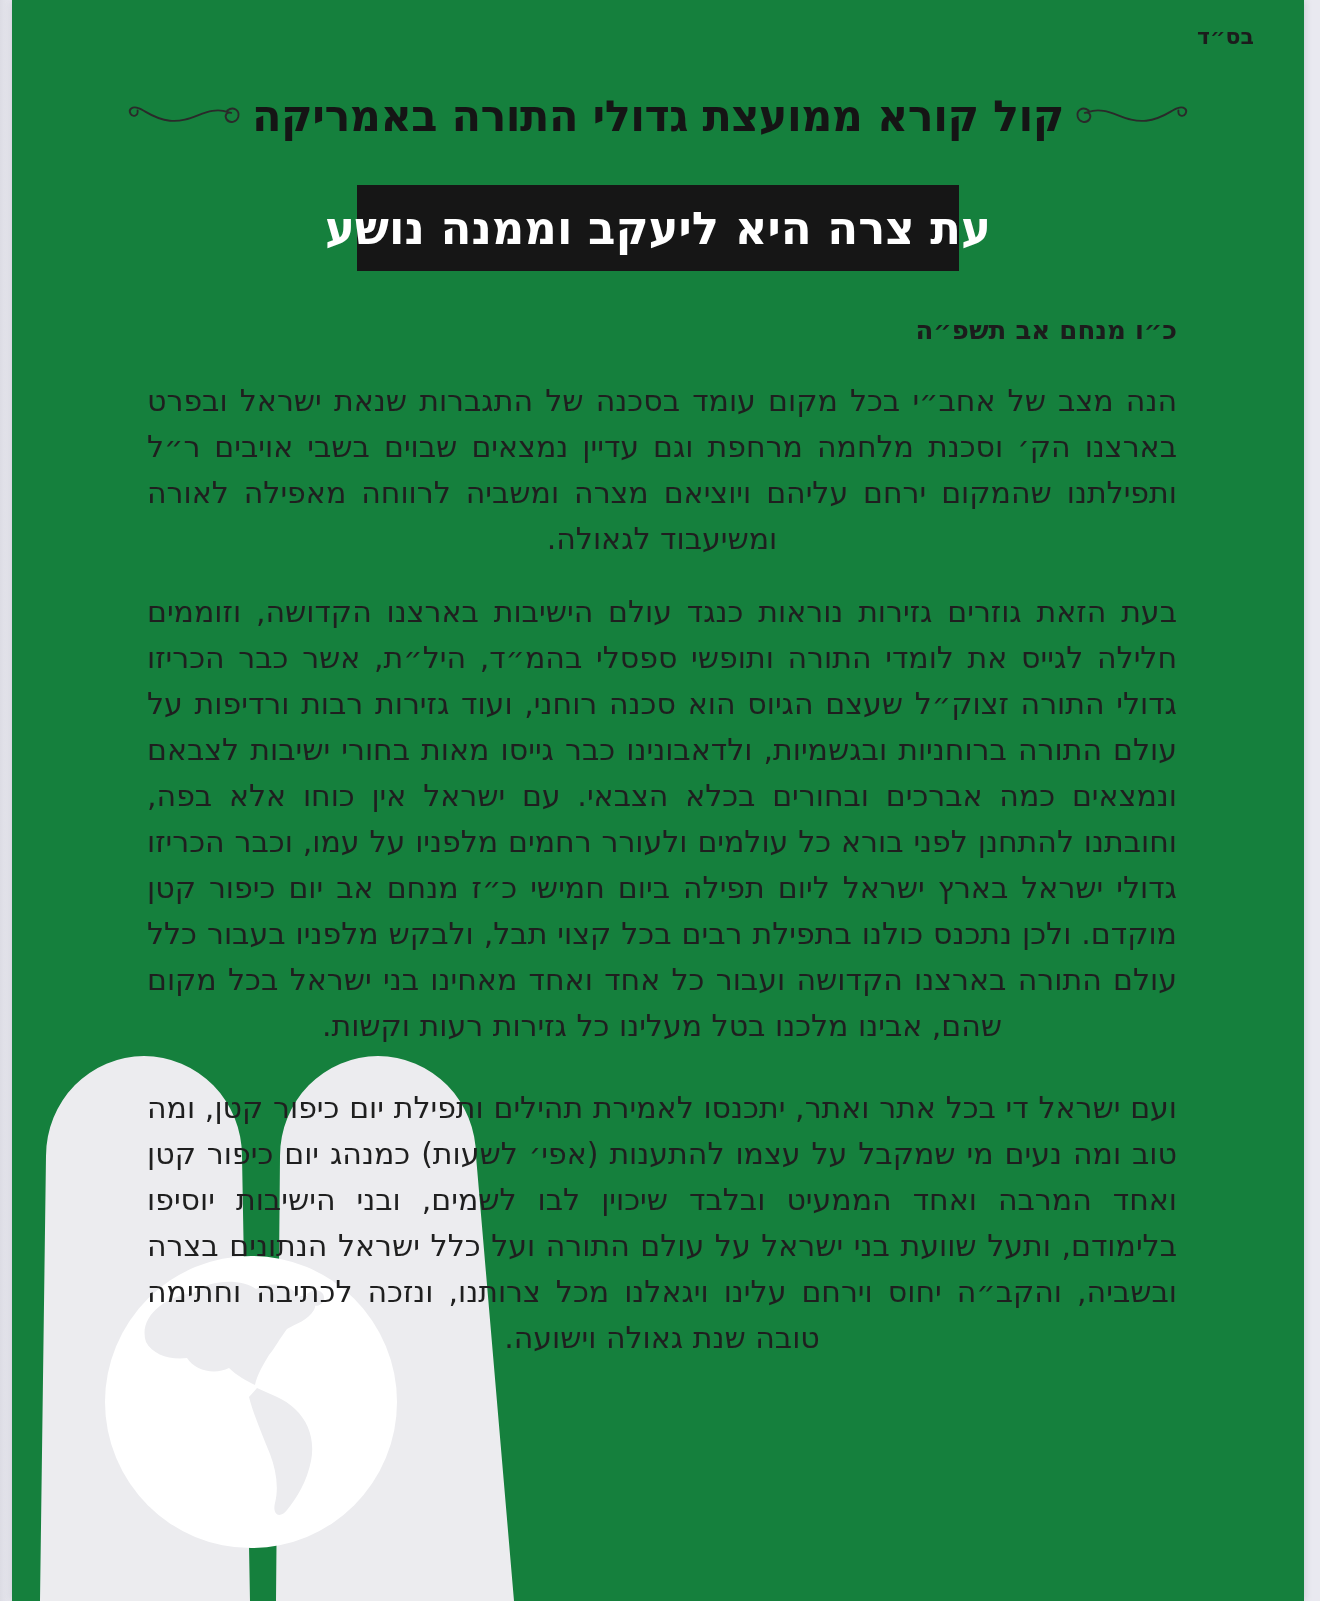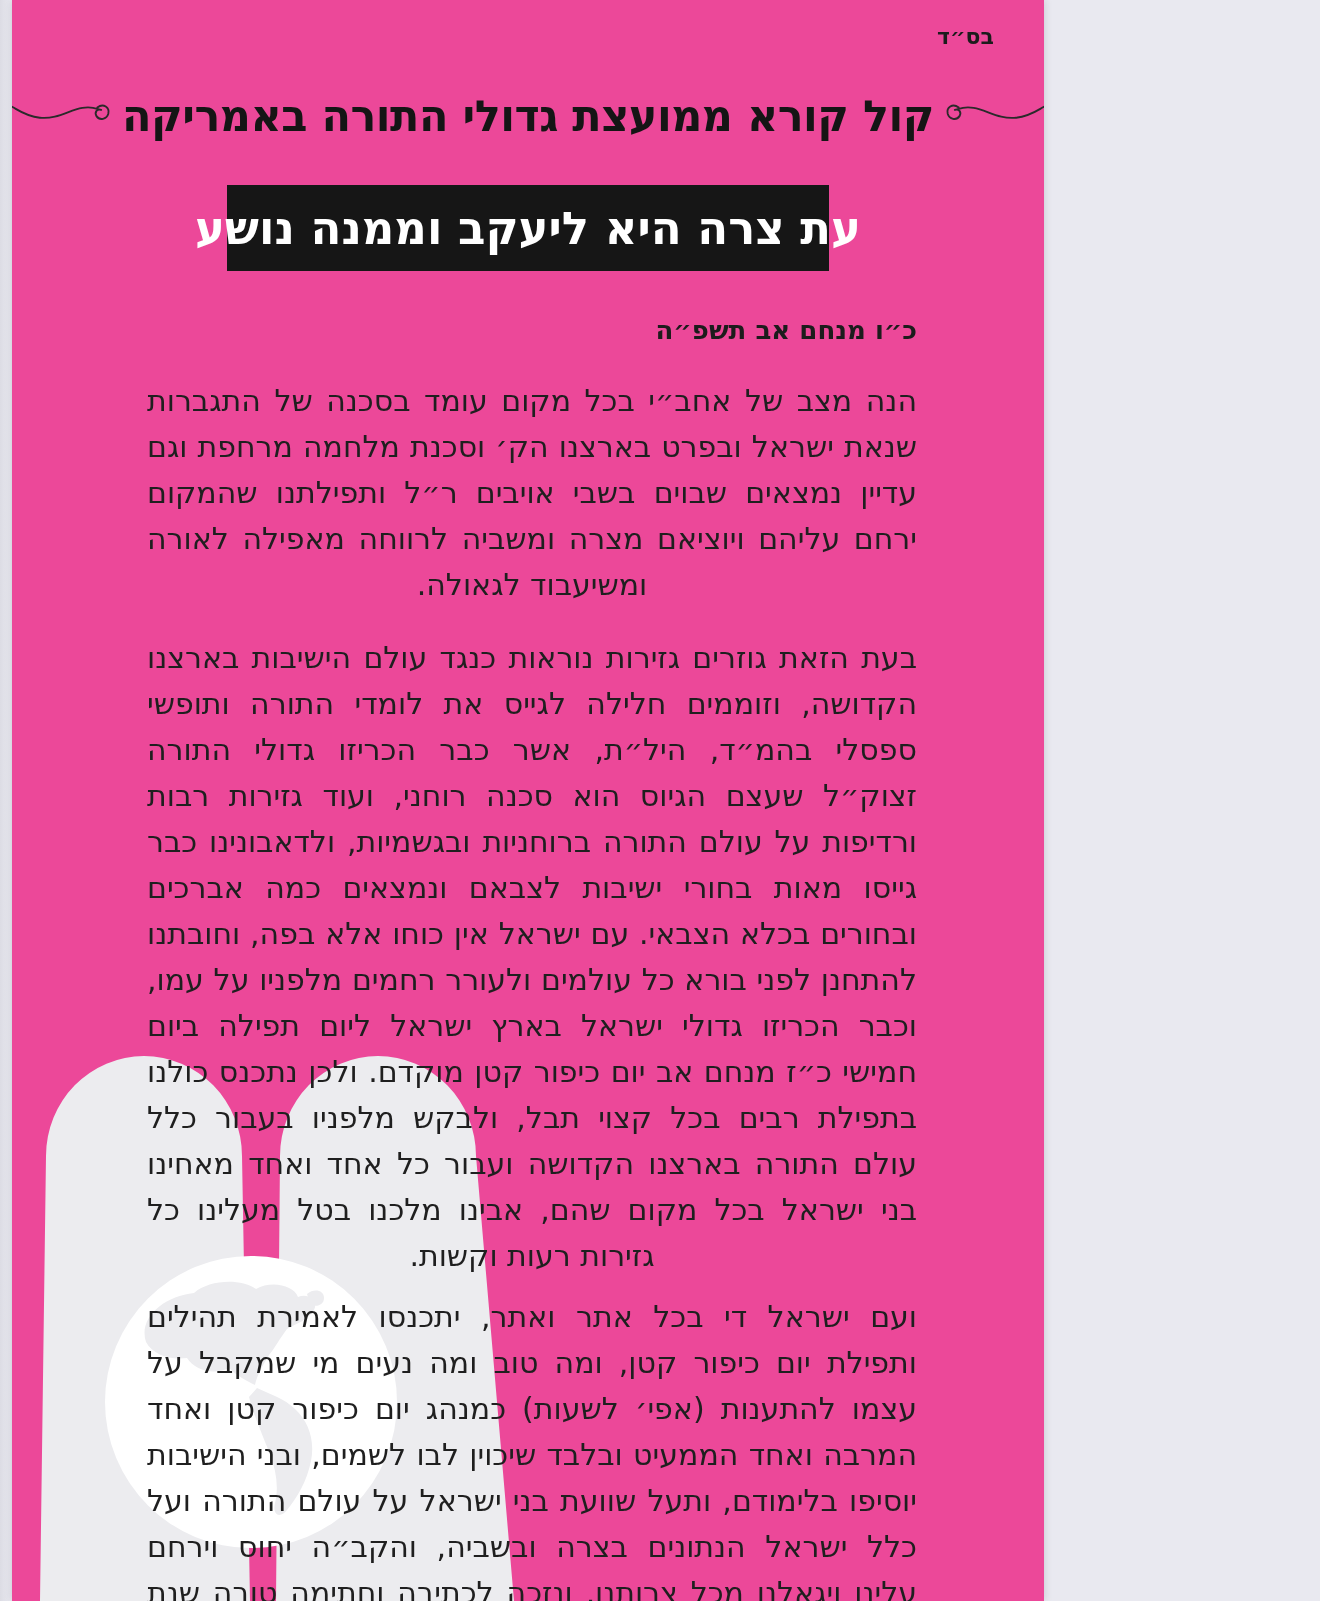--- a/index.html
+++ b/index.html
@@ -5,37 +5,37 @@
   html,body{margin:0;padding:0;}
   body{
     width:1320px;height:1601px;
     background:linear-gradient(90deg,#dcdce4 0px,#e9e9f0 10px,#e9e9f0 100%);
     font-family:"DejaVu Sans",sans-serif;
     overflow:hidden;
     position:relative;
   }
   .page{
     position:absolute;left:12px;top:0;
-    width:1032px;height:1601px;
-    background:#ec4899;
+    width:1292px;height:1601px;
+    background:#15803d;
     box-shadow:0 0 8px rgba(40,40,70,.18);
     overflow:hidden;
   }
   .content{position:relative;z-index:2;}
   .watermark{position:absolute;left:14px;top:1042px;z-index:1;}
 
   .besod{
     direction:rtl;text-align:left;
     padding:24px 50px 0 0;
     font-size:22px;font-weight:bold;color:#1c1c1c;
     text-align:right;
   }
   .title-row{
     margin-top:42px;
-    display:flex;align-items:flex-start;justify-content:center;gap:9px;
+    display:flex;align-items:center;justify-content:center;gap:9px;
     direction:rtl;
   }
   .title-row h1{
     margin:0;font-size:43px;font-weight:bold;color:#151515;
     letter-spacing:-0.5px;white-space:nowrap;
   }
   .flourish{flex:0 0 auto;}
   .flourish.mirror{transform:scaleX(-1);}
 
   .banner{
@@ -59,21 +59,21 @@
 
   .body{padding:6px 127px 0 135px;}
   .body p{
     direction:rtl;
     margin:27px 0 0 0;
     font-size:30px;line-height:46px;color:#1f1f1f;
     text-align:justify;
     text-align-last:center;
     -moz-text-align-last:center;
   }
-  .body p.p3{margin-top:15px;}
+  .body p.p3{margin-top:36px;}
 
   .signature{
     direction:rtl;
     margin-top:38px;
     padding:0 160px 0 135px;
     text-align:right;
     font-size:33px;font-weight:bold;color:#141414;
     white-space:nowrap;
   }
 </style>

